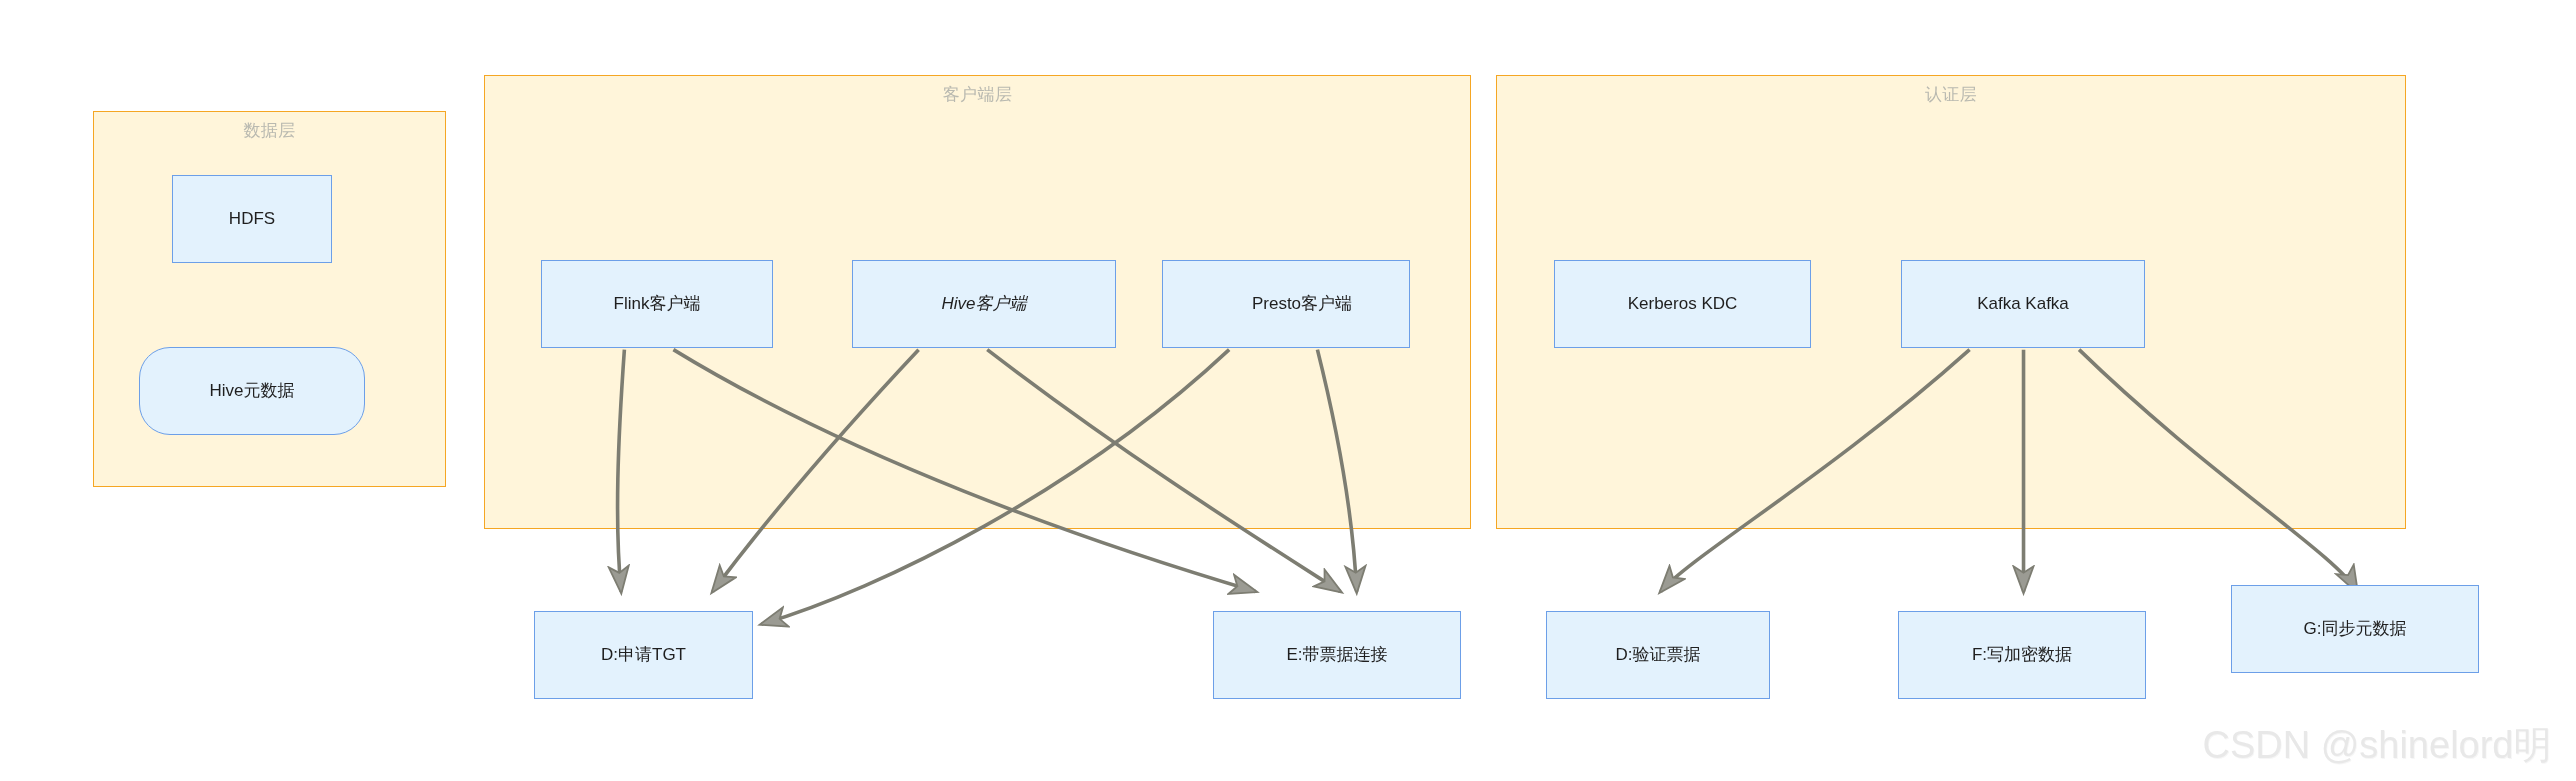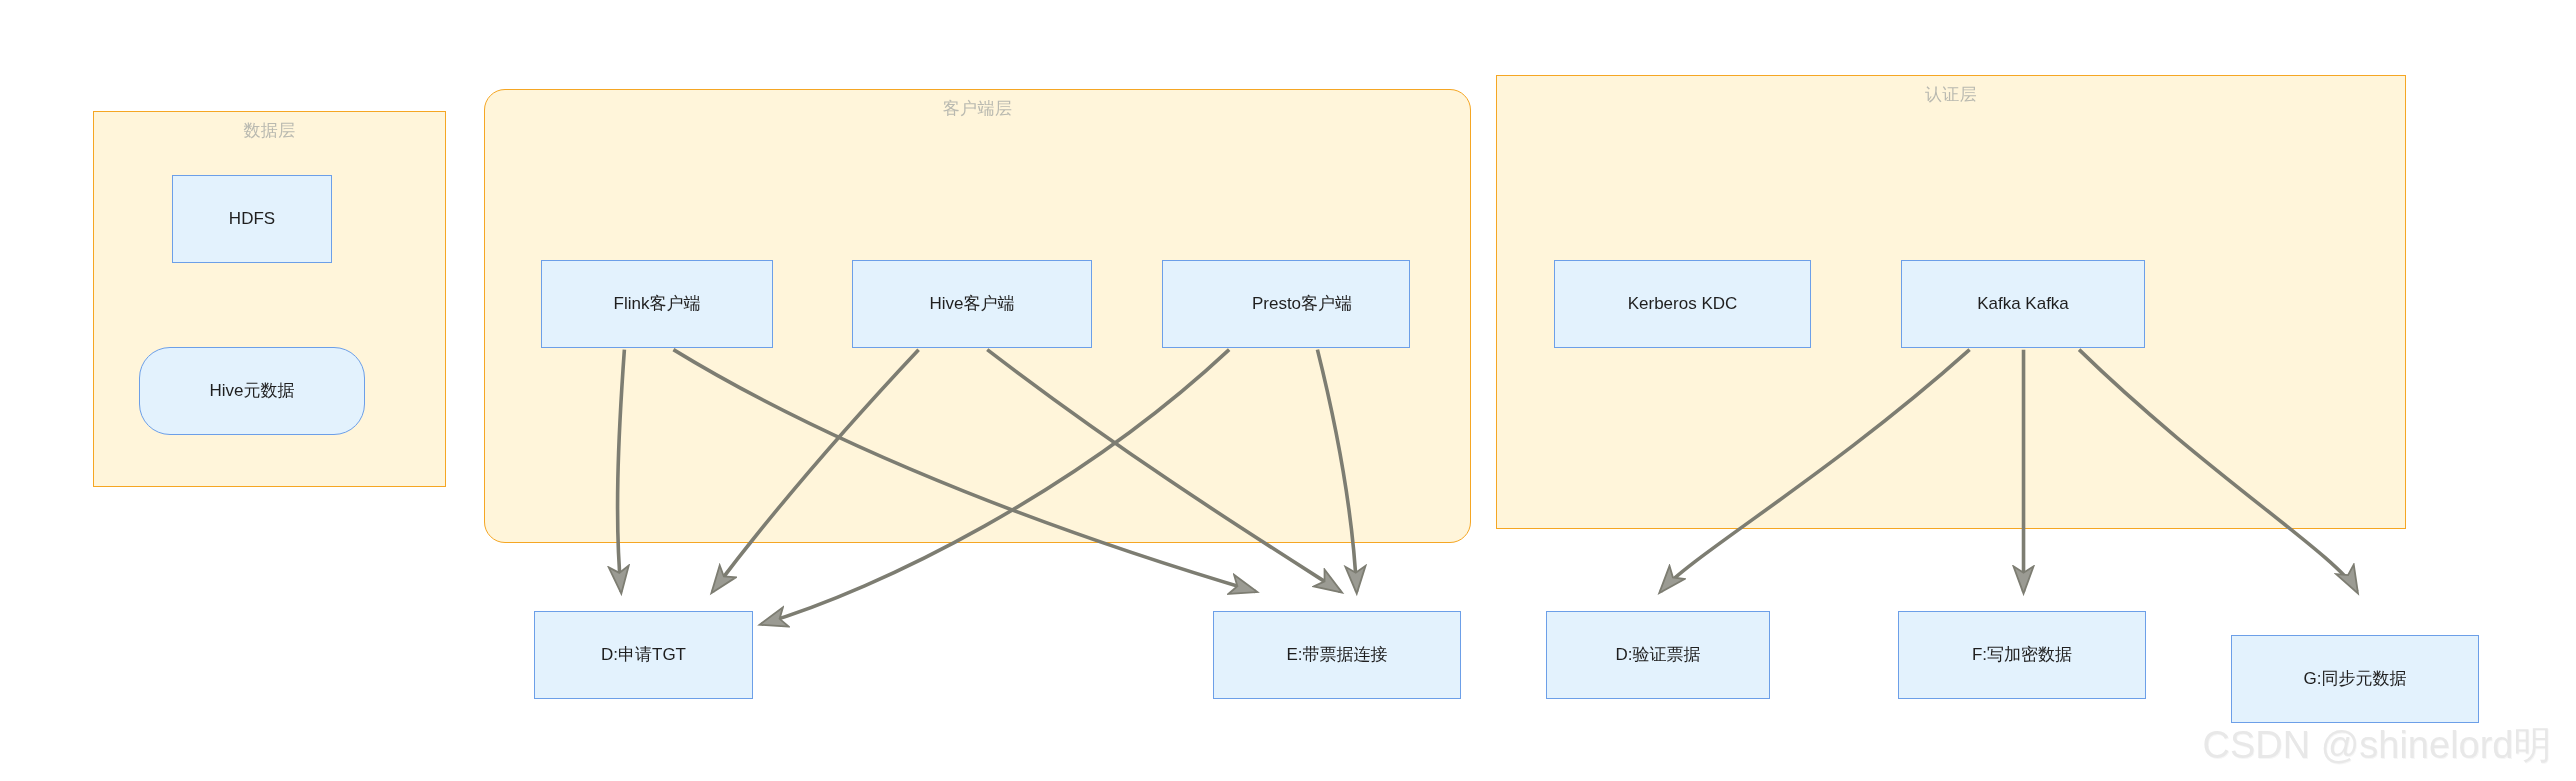--- a/index.html
+++ b/index.html
@@ -80,21 +80,21 @@
   }
 </style>
 </head>
 <body>
 
 <div id="canvas">
 
   <div class="layer" id="layer-0" style="left: 75px; top: 111px; width: 353px; height: 376px; margin-left: 18px;">
     <div class="layer-title">数据层</div>
   </div>
-  <div class="layer" id="layer-1" style="left: 484px; top: 89px; width: 987px; height: 454px; border-radius: 21px;">
+  <div class="layer" id="layer-1" style="left: 484px; top: 75px; width: 987px; height: 454px;">
     <div class="layer-title">客户端层</div>
   </div>
   <div class="layer" id="layer-2" style="left: 1496px; top: 75px; width: 910px; height: 454px;">
     <div class="layer-title">认证层</div>
   </div>
 
   <svg id="edges" viewBox="0 0 1576 478" preserveAspectRatio="none">
     <defs>
       <marker id="arrowhead" markerWidth="9" markerHeight="9" refX="7.4" refY="3.2" orient="auto" markerUnits="strokeWidth">
         <path d="M 0.4,0.4 L 8,3.2 L 0.4,6 L 2.2,3.2 z" fill="#9b9b93" stroke="#7d7d72" stroke-width="0.5"></path>
@@ -109,26 +109,26 @@
         <path d="M 806,214 C 820,270 828,320 830,362" class="edge-path" marker-end="url(#arrowhead)"></path>
         <path d="M 1205,214 C 1120,290 1035,340 1016,362" class="edge-path" marker-end="url(#arrowhead)"></path>
         <path d="M 1238,214 C 1238,270 1238,320 1238,362" class="edge-path" marker-end="url(#arrowhead)"></path>
         <path d="M 1272,214 C 1350,290 1430,340 1442,362" class="edge-path" marker-end="url(#arrowhead)"></path>
       </g>
   </svg>
 
   <div class="node" id="node-0" style="left: 172px; top: 175px; width: 160px; height: 88px;">HDFS</div>
   <div class="node" id="node-1" style="left: 139px; top: 347px; width: 226px; height: 88px; border-radius: 31px;">Hive元数据</div>
   <div class="node" id="node-2" style="left: 541px; top: 260px; width: 232px; height: 88px;">Flink客户端</div>
-  <div class="node" id="node-3" style="left: 852px; top: 260px; width: 240px; height: 88px;">Hive客户端</div>
+  <div class="node" id="node-3" style="left: 852px; top: 260px; width: 264px; height: 88px; font-style: italic;">Hive客户端</div>
   <div class="node" id="node-4" style="left: 1162px; top: 260px; width: 248px; height: 88px; padding-left: 32px;">Presto客户端</div>
   <div class="node" id="node-5" style="left: 1554px; top: 260px; width: 257px; height: 88px;">Kerberos KDC</div>
   <div class="node" id="node-6" style="left: 1901px; top: 260px; width: 244px; height: 88px;">Kafka Kafka</div>
   <div class="node" id="node-7" style="left: 534px; top: 611px; width: 219px; height: 88px;">D:申请TGT</div>
   <div class="node" id="node-8" style="left: 1213px; top: 611px; width: 248px; height: 88px;">E:带票据连接</div>
   <div class="node" id="node-9" style="left: 1546px; top: 611px; width: 224px; height: 88px;">D:验证票据</div>
   <div class="node" id="node-10" style="left: 1898px; top: 611px; width: 248px; height: 88px;">F:写加密数据</div>
-  <div class="node" id="node-11" style="left: 2231px; top: 635px; width: 248px; height: 88px;">G:同步元数据</div>
+  <div class="node" id="node-11" style="left: 2231px; top: 585px; width: 248px; height: 88px;">G:同步元数据</div>
 
   <div id="watermark">CSDN @shinelord明</div>
 
 </div>
 
 
 </body></html>

